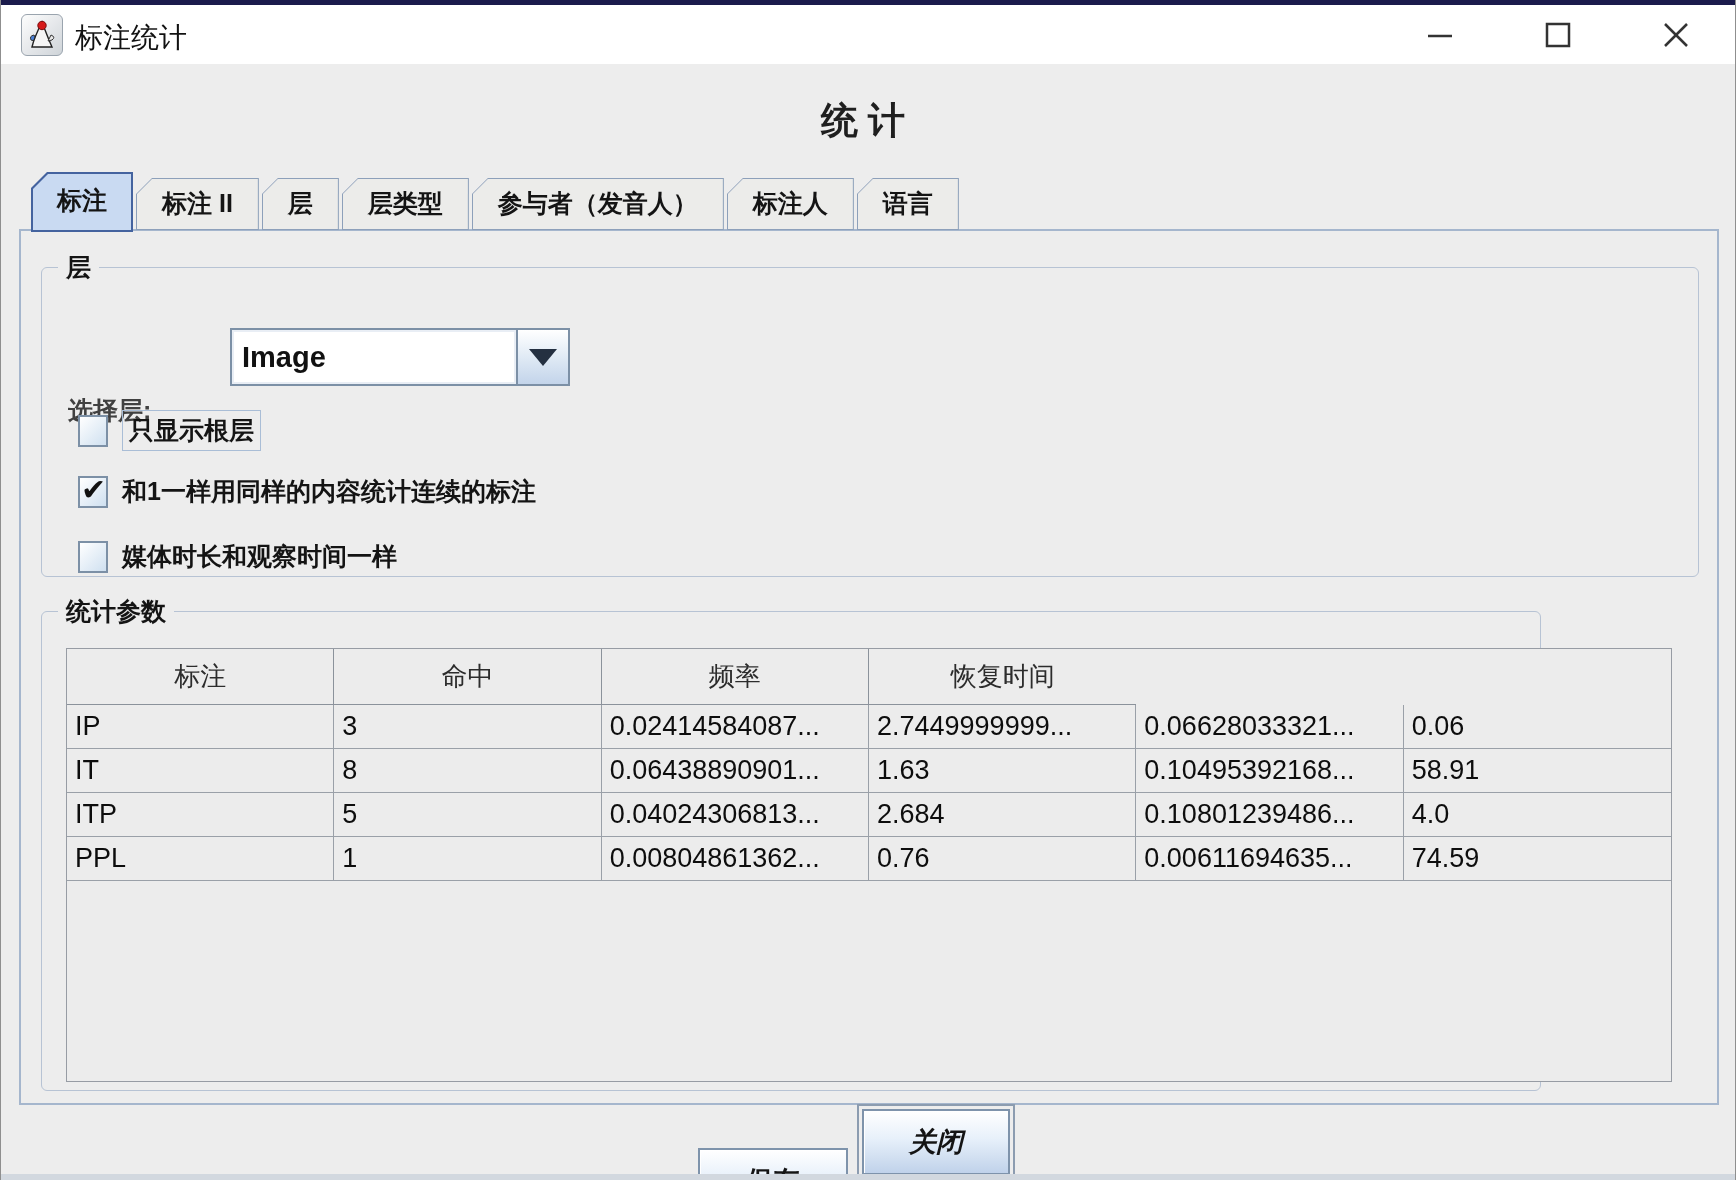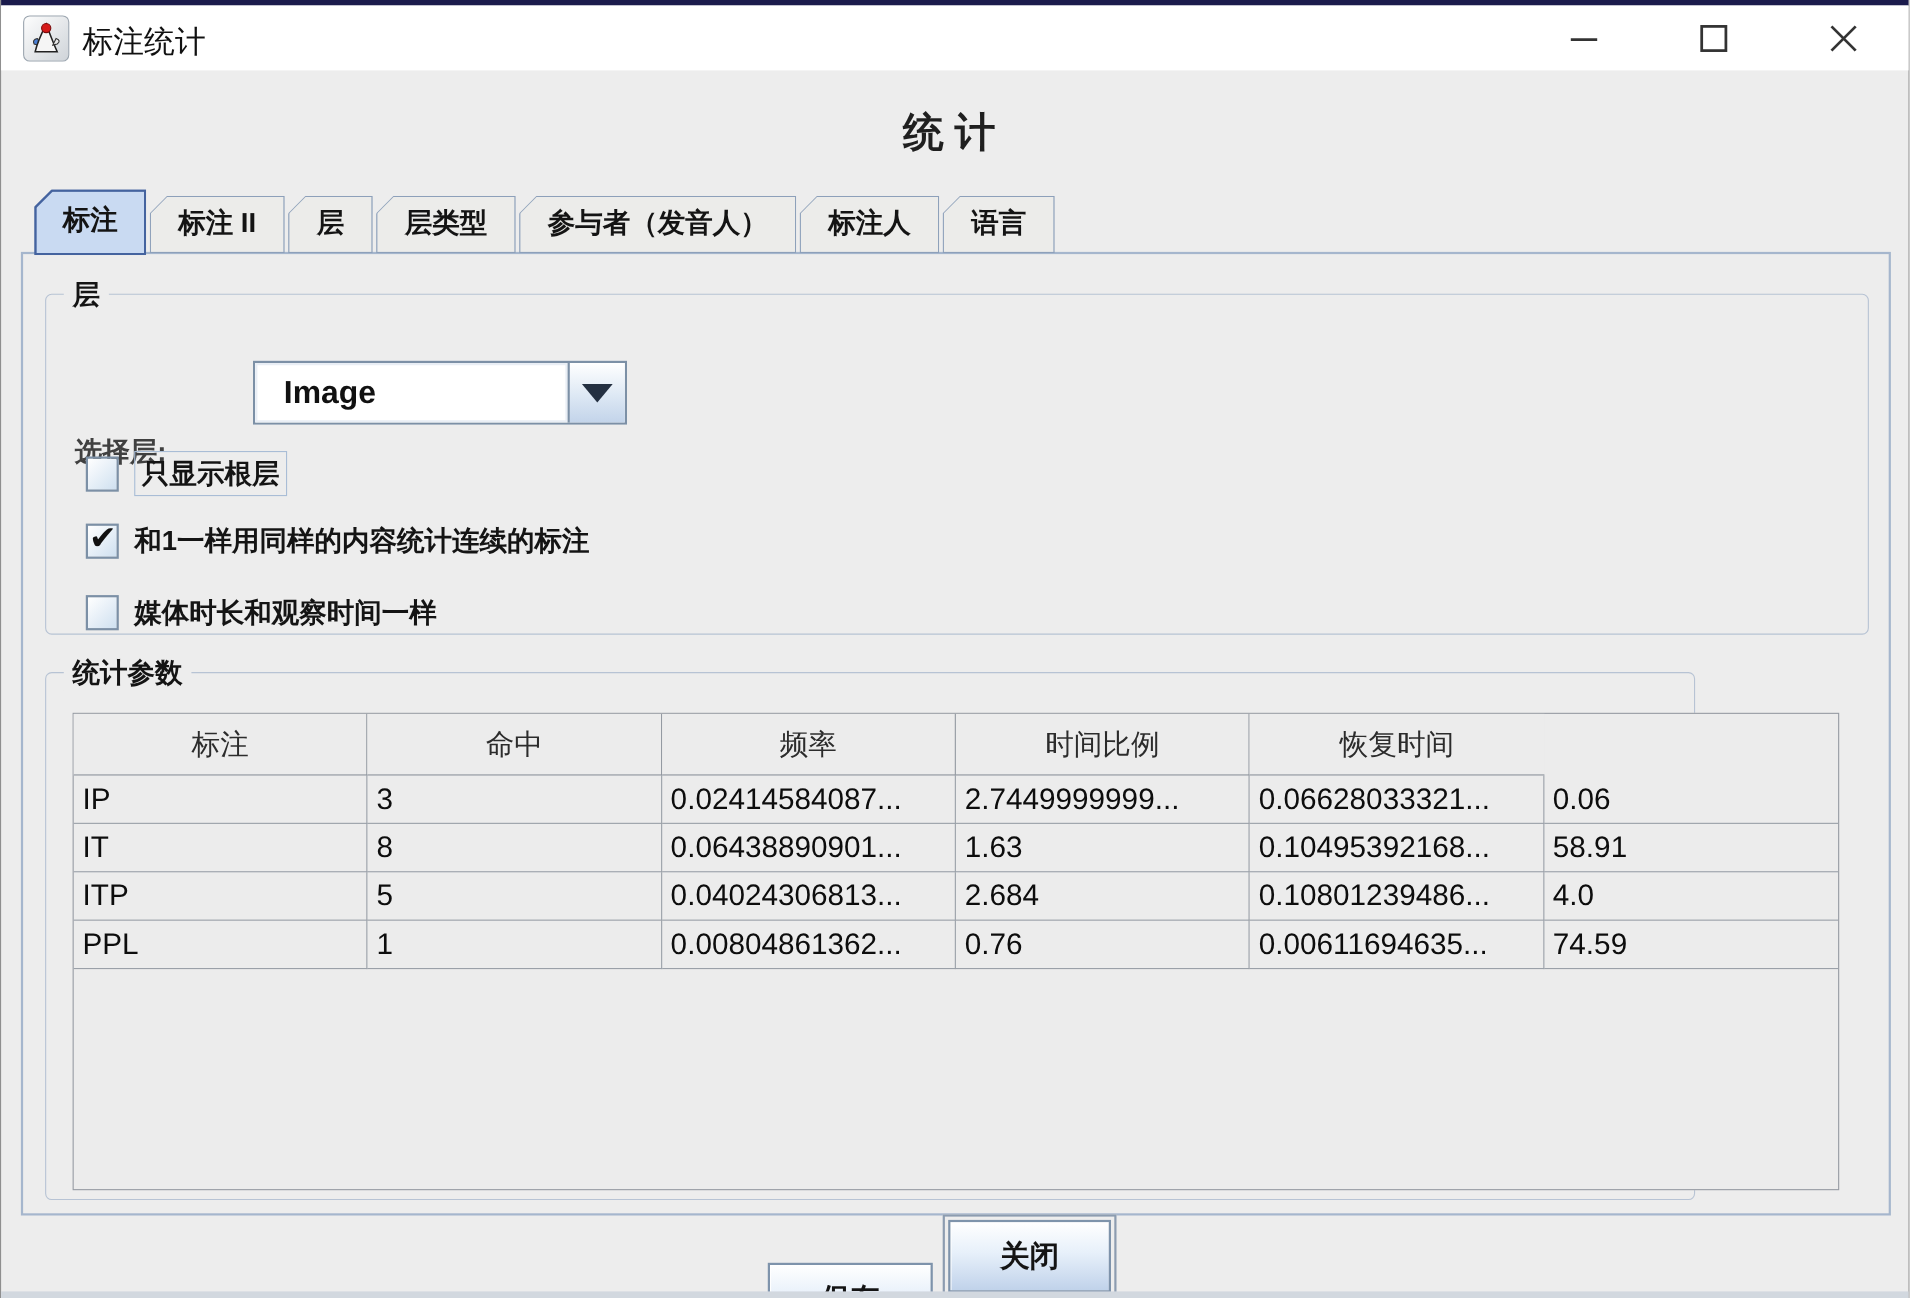--- a/index.html
+++ b/index.html
@@ -45,21 +45,21 @@
   .group { position:absolute; border:1px solid #b7c3d4; border-radius:6px; }
   .group-title { position:absolute; top:-17px; left:16px; background:#ededed;
     padding:0 8px; font-size:25px; font-weight:bold; color:#141414; white-space:nowrap; }
   .group-tier  { left:20px; top:36px;  width:1658px; height:310px; }
   .group-stats { left:20px; top:380px; width:1500px; height:480px; }
   
   .select-label { position:absolute; left:26px; top:82px; font-size:25px; font-weight:bold; color:#404040;margin-top:44px; }
   .combo { position:absolute; left:188px; top:60px; width:340px; height:58px;
     border:2px solid #7c90a6; background:#ffffff; display:flex; cursor:default; }
   .combo-field { flex:1; background:#ffffff; box-shadow:inset 0 0 0 2px #e9eef5;
-    display:flex; align-items:center; padding-left:26px;
+    display:flex; align-items:center; padding-left:10px;
     font-size:29px; font-weight:bold; color:#111; }
   .combo-btn { width:52px; border-left:2px solid #7c90a6;
     background:linear-gradient(#ffffff,#dde8f4 55%,#c3d4ea);
     display:flex; align-items:center; justify-content:center; }
   .combo-arrow { width:0; height:0; border-left:14px solid transparent;
     border-right:14px solid transparent; border-top:17px solid #243041; }
   .cbrow { position:absolute; left:36px; display:flex; align-items:center; cursor:default; }
   .cbrow.r1 { top:142px; } .cbrow.r2 { top:207px; } .cbrow.r3 { top:272px; }
   .cbbox { width:30px; height:32px; border:2px solid #7c90a6;
     background:linear-gradient(135deg,#ffffff,#cfe0f0); margin-right:14px;
@@ -86,21 +86,21 @@
     box-shadow:inset 1px 1px 0 #ffffff;
     font-size:27px; font-weight:bold; color:#141414;
     display:flex; align-items:center; justify-content:center; cursor:default;margin-top:40px; }
   .btn-save { left:697px; width:150px; }
   .default-ring { position:absolute; top:1104px; left:856px; width:158px; height:76px;
     border:2px solid #8c9cb0; padding:3px; background:#ededed; }
   .btn-close { position:static; width:100%; height:100%; border:2px solid #7e93ab;
     background:linear-gradient(#ffffff,#e7f0fa 45%,#c0d2ea);
     box-shadow:inset 1px 1px 0 #ffffff;
     font-size:27px; font-weight:bold; color:#141414;
-    display:flex; align-items:center; justify-content:center; cursor:default; }
+    display:flex; align-items:center; justify-content:center; cursor:default;font-style:italic; }
   .bottom-strip { position:absolute; left:0; top:1174px; width:100%; height:6px; background:#d2d8df; }
 </style>
 </head>
 <body>
 
 <div class="window">
   <div class="top-strip"></div>
 
   <div class="titlebar">
     <div class="app-icon">
@@ -201,21 +201,20 @@
     </div>
 
     <div class="group group-stats">
       <div class="group-title">统计参数</div>
 
       <div class="stat-table">
         <div class="trow thead">
           <div class="tcell">标注</div>
           <div class="tcell">命中</div>
           <div class="tcell">频率</div>
-          <div class="tcell">时间比例</div>
           <div class="tcell">恢复时间</div>
         </div>
         <div class="trow tbody">
           <div class="tcell">IP</div>
           <div class="tcell">3</div>
           <div class="tcell">0.02414584087...</div>
           <div class="tcell">2.7449999999...</div>
           <div class="tcell">0.06628033321...</div>
           <div class="tcell">0.06</div>
         </div>

